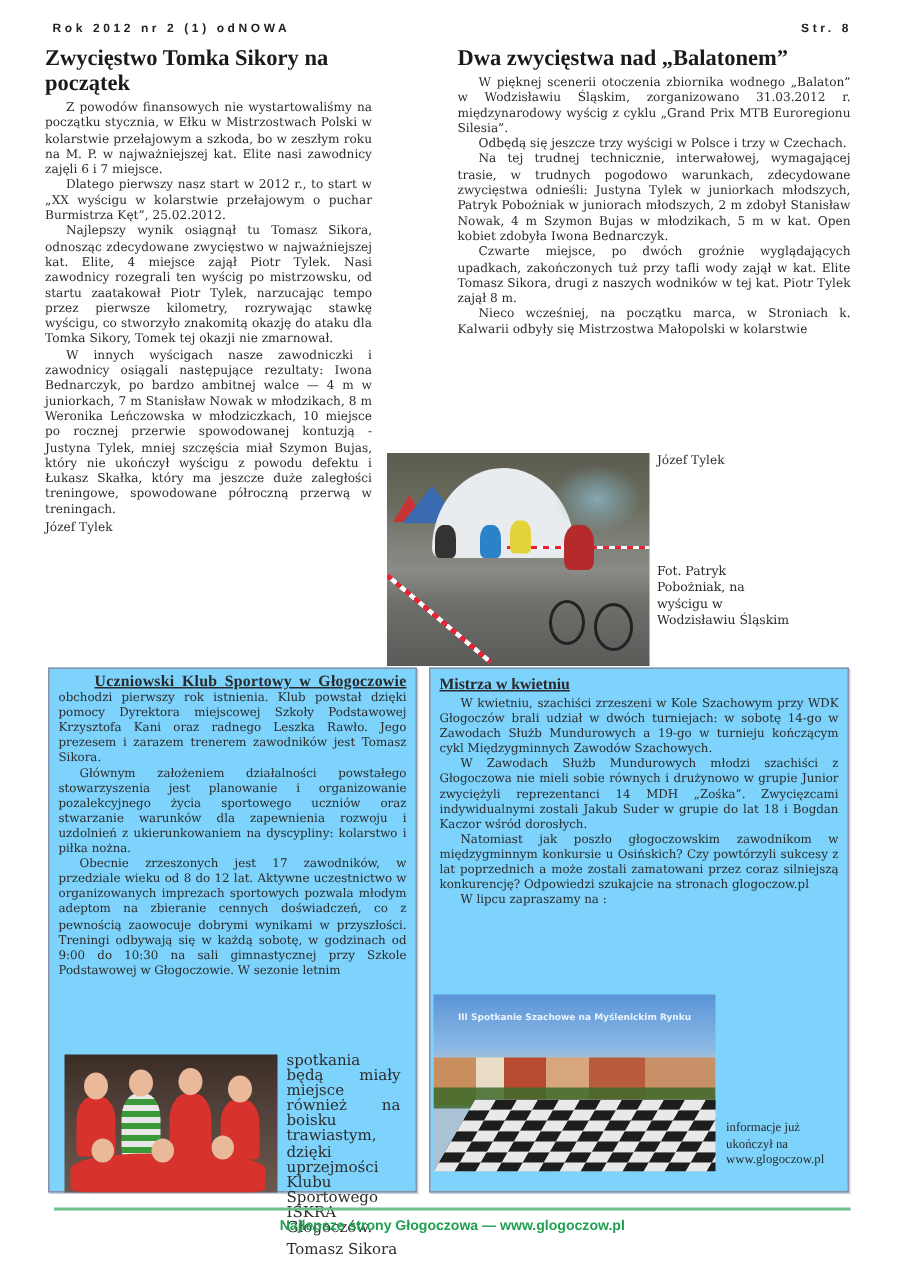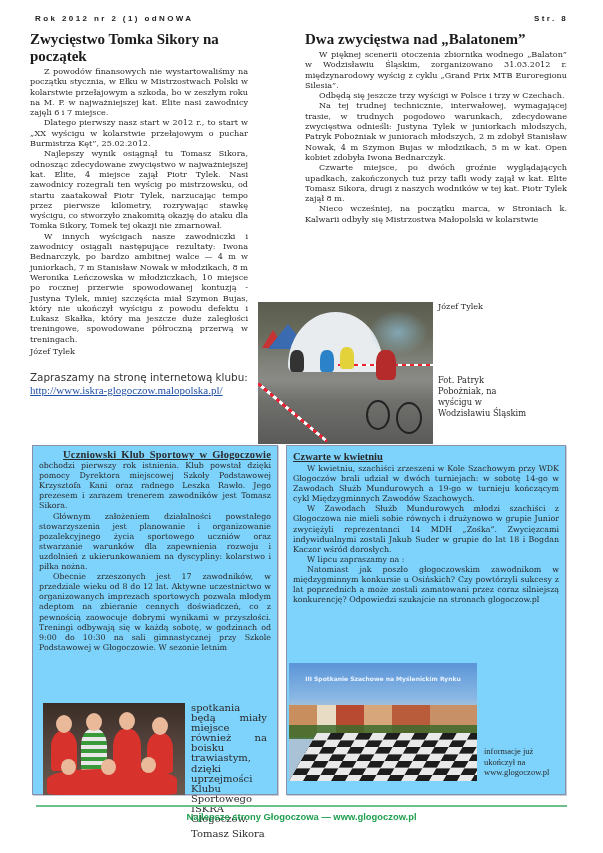--- a/index.html
+++ b/index.html
@@ -79,24 +79,20 @@
   <span class="right">Str. 8</span>
 </div>
 
 <div class="col" id="colA">
   <h1 class="title">Zwycięstwo Tomka Sikory na początek</h1>
   <p>Z powodów finansowych nie wystartowaliśmy na początku stycznia, w Ełku w Mistrzostwach Polski w kolarstwie przełajowym a szkoda, bo w zeszłym roku na M. P. w najważniejszej kat. Elite nasi zawodnicy zajęli 6 i 7 miejsce.</p>
   <p>Dlatego pierwszy nasz start w 2012 r., to start w „XX wyścigu w kolarstwie przełajowym o puchar Burmistrza Kęt”, 25.02.2012.</p>
   <p>Najlepszy wynik osiągnął tu Tomasz Sikora, odnosząc zdecydowane zwycięstwo w najważniejszej kat. Elite, 4 miejsce zajął Piotr Tylek. Nasi zawodnicy rozegrali ten wyścig po mistrzowsku, od startu zaatakował Piotr Tylek, narzucając tempo przez pierwsze kilometry, rozrywając stawkę wyścigu, co stworzyło znakomitą okazję do ataku dla Tomka Sikory, Tomek tej okazji nie zmarnował.</p>
   <p>W innych wyścigach nasze zawodniczki i zawodnicy osiągali następujące rezultaty: Iwona Bednarczyk, po bardzo ambitnej walce — 4 m w juniorkach, 7 m Stanisław Nowak w młodzikach, 8 m Weronika Leńczowska w młodziczkach, 10 miejsce po rocznej przerwie spowodowanej kontuzją - Justyna Tylek, mniej szczęścia miał Szymon Bujas, który nie ukończył wyścigu z powodu defektu i Łukasz Skałka, który ma jeszcze duże zaległości treningowe, spowodowane półroczną przerwą w treningach.</p>
   <div class="sig">Józef Tylek</div>
-  <div class="invite">
-    <div>Zapraszamy na stronę internetową klubu:</div>
-    <a>http://www.iskra-glogoczow.malopolska.pl/</a>
-  </div>
 </div>
 
 <div class="col" id="colB">
   <h1 class="title">Dwa zwycięstwa nad „Balatonem”</h1>
   <p>W pięknej scenerii otoczenia zbiornika wodnego „Balaton” w Wodzisławiu Śląskim, zorganizowano 31.03.2012 r. międzynarodowy wyścig z cyklu „Grand Prix MTB Euroregionu Silesia”.</p>
   <p>Odbędą się jeszcze trzy wyścigi w Polsce i trzy w Czechach.</p>
   <p>Na tej trudnej technicznie, interwałowej, wymagającej trasie, w trudnych pogodowo warunkach, zdecydowane zwycięstwa odnieśli: Justyna Tylek w juniorkach młodszych, Patryk Pobożniak w juniorach młodszych, 2 m zdobył Stanisław Nowak, 4 m Szymon Bujas w młodzikach, 5 m w kat. Open kobiet zdobyła Iwona Bednarczyk.</p>
   <p>Czwarte miejsce, po dwóch groźnie wyglądających upadkach, zakończonych tuż przy tafli wody zajął w kat. Elite Tomasz Sikora, drugi z naszych wodników w tej kat. Piotr Tylek zajął 8 m.</p>
   <p>Nieco wcześniej, na początku marca, w Stroniach k. Kalwarii odbyły się Mistrzostwa Małopolski w kolarstwie</p>
 </div>
@@ -144,25 +140,25 @@
     <div class="kidhead" style="left:98px;top:54px;width:15px;height:16px;"></div>
   </div>
   <div class="kidside">
     <div>spotkania będą miały miejsce również na boisku trawiastym, dzięki uprzejmości Klubu Sportowego ISKRA Głogoczów.</div>
     <div class="sig" style="margin-top:5px;">Tomasz Sikora</div>
   </div>
 </div>
 
 <div class="box" id="boxB">
   <div class="inner">
-    <h2 class="boxtitle">Czwarte w kwietniu</h2>
+    <h2 class="boxtitle">Mistrza w kwietniu</h2>
     <p>W kwietniu, szachiści zrzeszeni w Kole Szachowym przy WDK Głogoczów brali udział w dwóch turniejach: w sobotę 14-go w Zawodach Służb Mundurowych a 19-go w turnieju kończącym cykl Międzygminnych Zawodów Szachowych.</p>
     <p>W Zawodach Służb Mundurowych młodzi szachiści z Głogoczowa nie mieli sobie równych i drużynowo w grupie Junior zwyciężyli reprezentanci 14 MDH „Zośka”. Zwycięzcami indywidualnymi zostali Jakub Suder w grupie do lat 18 i Bogdan Kaczor wśród dorosłych.</p>
+    <p>Natomiast jak poszło głogoczowskim zawodnikom w międzygminnym konkursie u Osińskich? Czy powtórzyli sukcesy z lat poprzednich a może zostali zamatowani przez coraz silniejszą konkurencję? Odpowiedzi szukajcie na stronach glogoczow.pl</p>
     <p>W lipcu zapraszamy na :</p>
-    <p>Natomiast jak poszło głogoczowskim zawodnikom w międzygminnym konkursie u Osińskich? Czy powtórzyli sukcesy z lat poprzednich a może zostali zamatowani przez coraz silniejszą konkurencję? Odpowiedzi szukajcie na stronach glogoczow.pl</p>
   </div>
   <div class="photo" id="chessPhoto">
     <div class="chess-title">III Spotkanie Szachowe na Myślenickim Rynku</div>
     <div class="buildings"></div>
     <div class="trees"></div>
     <div class="board"></div>
   </div>
   <div id="chessSide">informacje już ukończył na www.glogoczow.pl</div>
 </div>
 

